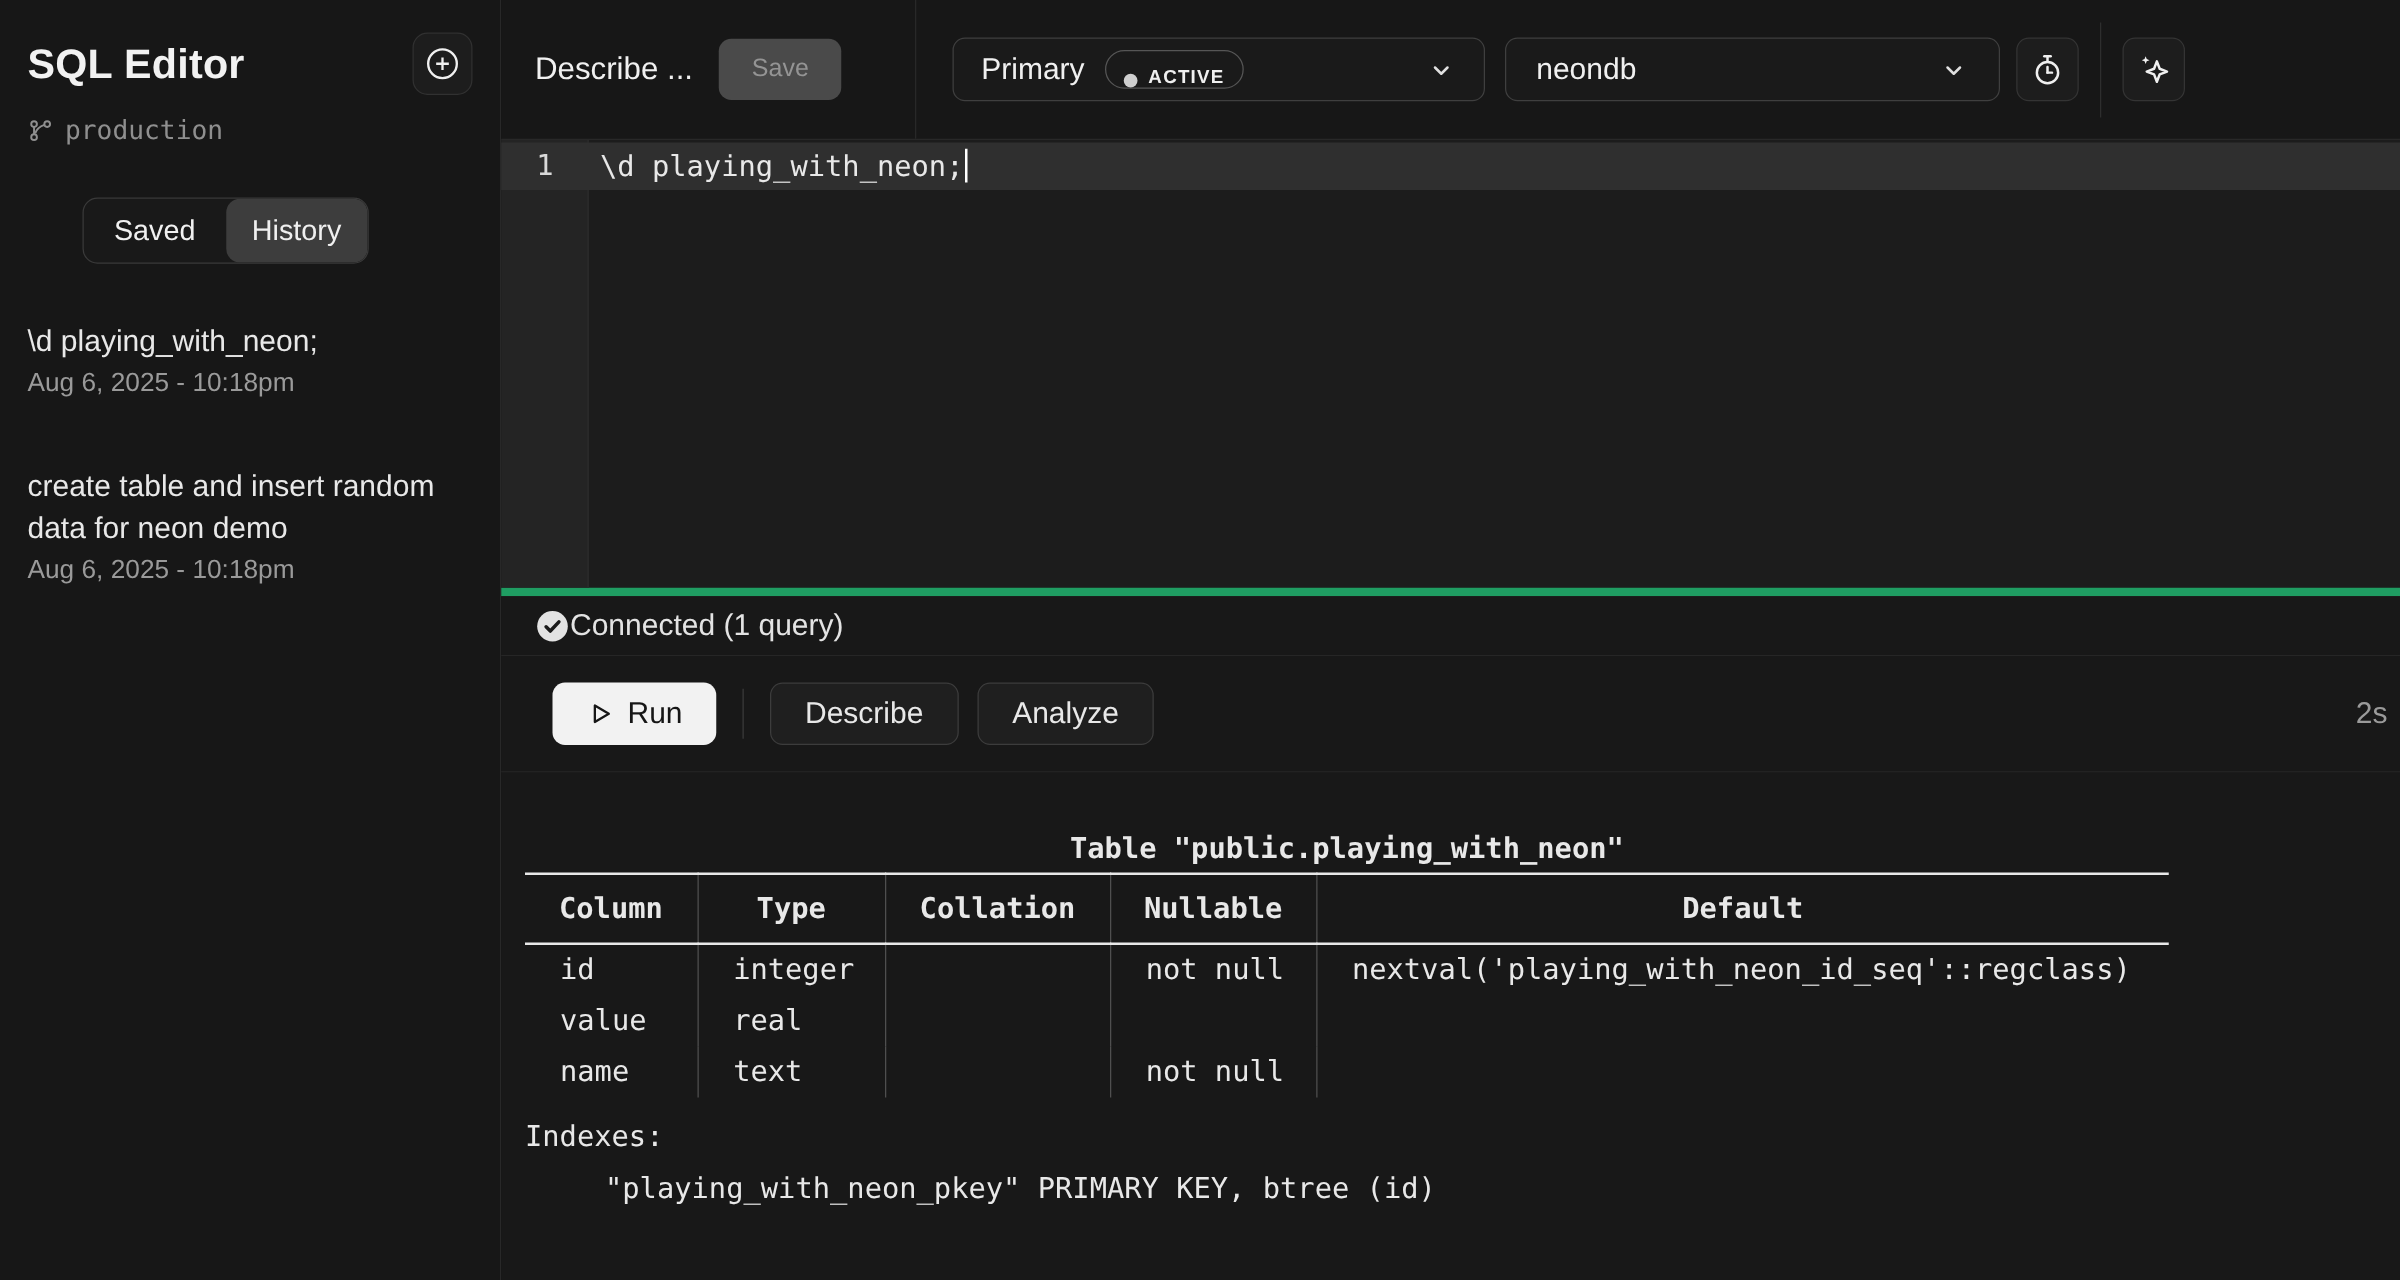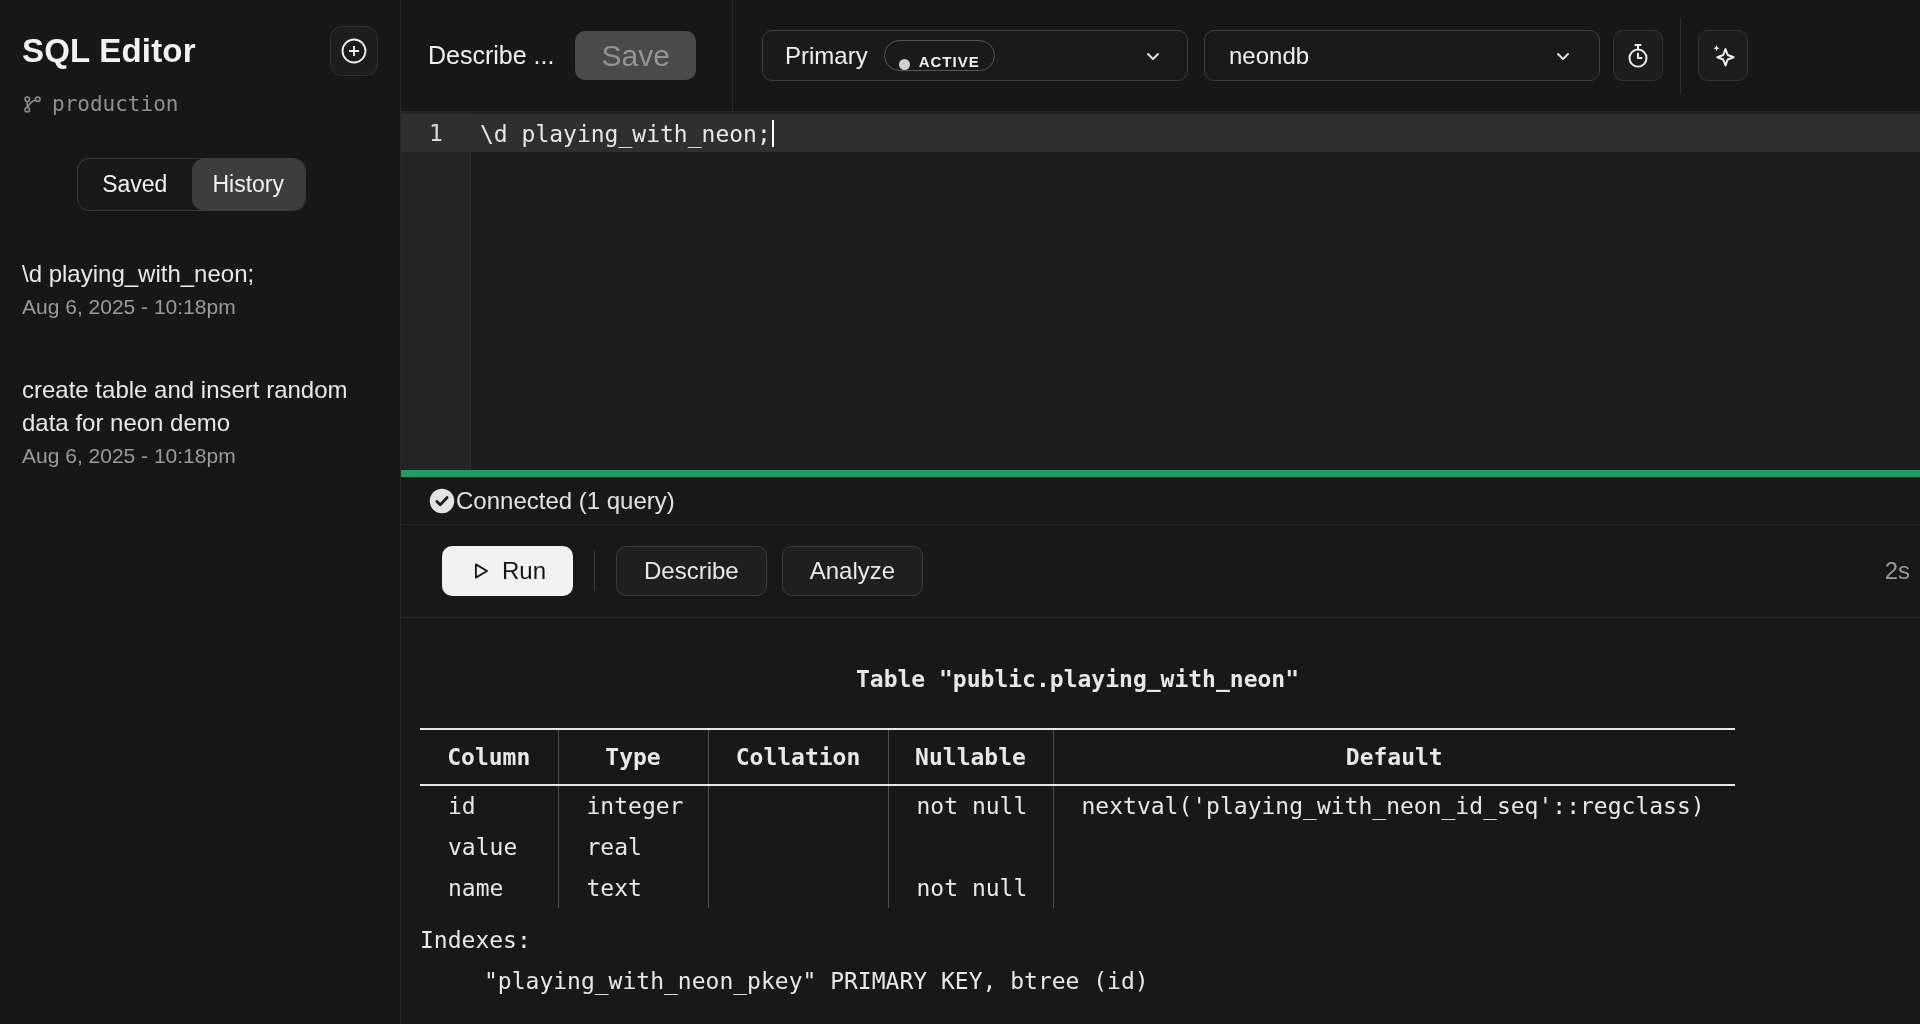--- a/index.html
+++ b/index.html
@@ -7,36 +7,36 @@
   body { font-family:"Liberation Sans", sans-serif; color:#ededed; }
 
   .app { display:flex; width:1920px; height:1024px; }
 
   
   .sidebar { width:401px; height:100%; background:#171717; border-right:1px solid #282828; padding:26px 22px 0 22px; flex-shrink:0; }
   .sb-head { display:flex; align-items:flex-start; }
   .sb-title { font-size:33px; font-weight:700; letter-spacing:0.2px; color:#f2f2f2; padding-top:6px; }
   .sb-plus { margin-left:auto; width:48px; height:50px; border-radius:12px; border:1px solid #313131; background:#1d1d1d; display:flex; align-items:center; justify-content:center; cursor:pointer; }
   .sb-branch { margin-top:16px; display:flex; align-items:center; gap:9px; color:#8f8f8f; font-family:"DejaVu Sans Mono", monospace; font-size:21px; }
-  .seg { margin-top:42px; margin-left:55px; width:229px; height:53px; border:1px solid #3a3a3a; border-radius:12px; display:flex; overflow:hidden; background:#191919; }
+  .seg { margin-top:42px; margin-left:44px; width:229px; height:53px; border:1px solid #3a3a3a; border-radius:12px; display:flex; overflow:hidden; background:#191919; }
   .seg-item { flex:1; display:flex; align-items:center; justify-content:center; font-size:23px; color:#f0f0f0; cursor:pointer; }
   .seg-item.active { background:#3d3d3d; border-radius:11px; }
   .hist { margin-top:46px; display:flex; flex-direction:column; gap:54px; }
   .hist-item { cursor:pointer; }
   .hist-title { font-size:24px; color:#e8e8e8; line-height:33px; max-width:360px; }
   .hist-date { margin-top:5px; font-size:21px; color:#9a9a9a; }
 
   
   .main { flex:1; display:flex; flex-direction:column; background:#171717; min-width:0; }
 
   
   .topbar { height:112px; border-bottom:1px solid #282828; display:flex; align-items:center; flex-shrink:0; }
   .tb-left { width:332px; height:100%; border-right:1px solid #282828; display:flex; align-items:center; padding-left:27px; flex-shrink:0; }
   .tb-name { font-size:25px; color:#f0f0f0; }
-  .btn-save { margin-left:21px; height:49px; padding:0 26px; border-radius:10px; background:#4a4a4a; border:none; color:#949494; font-size:30px; font-family:inherit; cursor:default; }
+  .btn-save { margin-left:21px; height:49px; padding:0 26px; border-radius:10px; background:#4a4a4a; border:none; color:#949494; font-size:20px; font-family:inherit; cursor:default; }
   .select { height:51px; border:1px solid #3f3f3f; border-radius:10px; background:#1a1a1a; display:flex; align-items:center; cursor:pointer; }
   .sel-branch { margin-left:29px; width:426px; padding:16px 22px; }
   .sel-db { margin-left:16px; width:396px; padding:0 24px; }
   .sel-value { font-size:24px; color:#f0f0f0; }
   .badge { margin-left:16px; height:31px; padding:0 14px; border:1.5px solid #565656; border-radius:16px; display:flex; align-items:flex-end; gap:9px; }
   .badge-dot { width:11px; height:11px; border-radius:50%; background:#cfcfcf; }
   .badge-text { font-size:15px; font-weight:700; letter-spacing:1px; color:#f0f0f0; }
   .sel-chevron { margin-left:auto; display:flex; }
   .icon-btn { width:50px; height:51px; border-radius:10px; border:1px solid #343434; background:#1d1d1d; display:flex; align-items:center; justify-content:center; cursor:pointer; flex-shrink:0; }
   .tb-timer { margin-left:13px; }
@@ -62,21 +62,21 @@
   .btn-run { width:131px; height:50px; border-radius:10px; background:#f2f2f2; border:none; display:flex; align-items:center; justify-content:center; gap:11px; font-size:24px; font-family:inherit; color:#161616; cursor:pointer; }
   .tbar-div { width:1px; height:40px; background:#3a3a3a; margin:0 21px; }
   .btn-ghost { height:50px; padding:0 27px; border-radius:10px; background:#1f1f1f; border:1px solid #3c3c3c; color:#e8e8e8; font-size:24px; font-family:inherit; cursor:pointer; }
   .btn-ghost + .btn-ghost { margin-left:15px; }
   .tbar-spacer { flex:1; }
   .duration { font-size:24px; color:#9a9a9a; padding-right:0px; }
 
   
   .results { flex:1; background:#181818; font-family:"DejaVu Sans Mono", monospace; font-size:23px; color:#e8e8e8; padding:48px 0 0 19px; overflow:hidden; }
   .res-title { width:1315px; text-align:center; font-weight:700; height:30px; }
-  table.psql { margin-top:32px; width:1315px; border-collapse:collapse; table-layout:fixed; }
+  table.psql { margin-top:2px; width:1315px; border-collapse:collapse; table-layout:fixed; }
   table.psql thead tr { border-top:2px solid #e8e8e8; border-bottom:2px solid #e8e8e8; height:56px; }
   table.psql th { font-weight:700; font-size:23px; text-align:center; }
   table.psql tbody tr { height:41px; }
   table.psql td { padding-left:28px; vertical-align:middle; }
   table.psql td + td { border-left:1px solid #4f4f4f; }
   table.psql th + th { border-left:1px solid #4f4f4f; }
   .res-indexes { margin-top:12px; line-height:41px; }
   .res-index-line { padding-left:64px; white-space:pre; }
 
   svg { display:block; }

